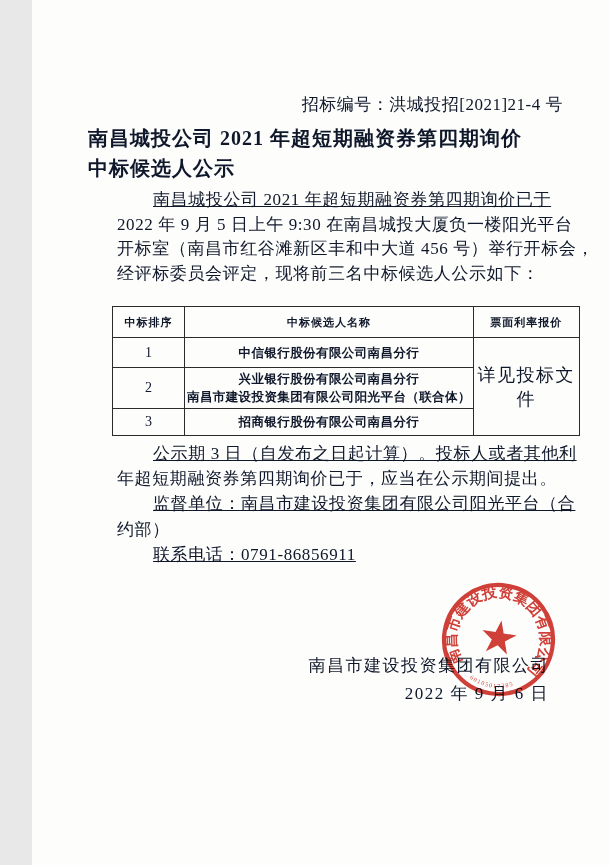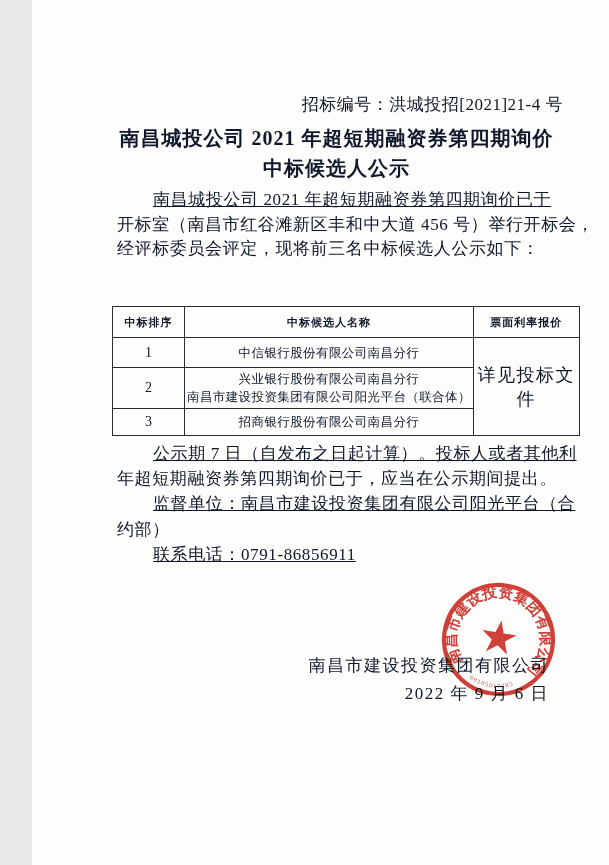--- a/index.html
+++ b/index.html
@@ -14,21 +14,21 @@
   }
   .line { white-space:nowrap; }
 
   
   .doc-number {
     position:absolute; top:93px; left:85px; width:446px;
     font-size:17px; letter-spacing:0.5px; text-align:right;
   }
   .doc-title {
     position:absolute; top:123px; left:56px; width:497px;
-    text-align:center; font-weight:bold;
+    font-weight:bold;
     font-size:20px; line-height:30px; letter-spacing:1px;
   }
 
   
   .intro {
     position:absolute; top:188px; left:85px; width:450px;
     font-size:17px; line-height:24.7px; letter-spacing:0.6px;
   }
   .para .line:first-child, .intro .line:first-child { text-indent:36px;text-decoration:underline; }
 
@@ -42,21 +42,21 @@
   }
   table.bid-table th {
     font-size:11px; font-weight:bold; letter-spacing:1px;
     height:30px;
   }
   .col-rank  { width:72px; }
   .col-name  { width:262px; }
   .col-price { width:106px; }
   td.cell-rank { font-size:14px; }
   td.cell-name { font-size:12.5px; letter-spacing:0.4px; }
-  td.cell-name .nline { line-height:18px; white-space:nowrap; }
+  td.cell-name .nline { line-height:18px; white-space:nowrap;font-weight:bold; }
   td.cell-price { font-size:18px; letter-spacing:1.5px; }
   tr.row-1 { height:30px; }
   tr.row-2 { height:41px; }
   tr.row-3 { height:27px; }
 
   
   .after-table {
     position:absolute; top:441px; left:85px; width:450px;
     font-size:17px; line-height:25.2px; letter-spacing:0.6px;
   }
@@ -85,20 +85,21 @@
 
   <div class="doc-number line">招标编号：洪城投招[2021]21-4 号</div>
 
   <div class="doc-title">
     <div class="line">南昌城投公司 2021 年超短期融资券第四期询价</div>
     <div class="line">中标候选人公示</div>
   </div>
 
   <div class="intro">
       <div class="line">南昌城投公司 2021 年超短期融资券第四期询价已于</div>
+      <div class="line">2022 年 9 月 5 日上午 9:30 在南昌城投大厦负一楼阳光平台</div>
       <div class="line">开标室（南昌市红谷滩新区丰和中大道 456 号）举行开标会，</div>
       <div class="line">经评标委员会评定，现将前三名中标候选人公示如下：</div>
     </div>
 
   <div class="bid-table-wrap">
     <table class="bid-table">
       <colgroup>
         <col class="col-rank">
           <col class="col-name">
           <col class="col-price">
@@ -130,21 +131,21 @@
             <td class="cell-name">
               <div class="nline">招商银行股份有限公司南昌分行</div>
             </td>
           </tr>
         </tbody>
     </table>
   </div>
 
   <div class="after-table">
     <div class="para">
-        <div class="line">公示期 7 日（自发布之日起计算）。投标人或者其他利</div>
+        <div class="line">公示期 3 日（自发布之日起计算）。投标人或者其他利</div>
         <div class="line">年超短期融资券第四期询价已于，应当在公示期间提出。</div>
       </div>
     <div class="para">
         <div class="line">监督单位：南昌市建设投资集团有限公司阳光平台（合</div>
         <div class="line">约部）</div>
       </div>
     <div class="para">
         <div class="line">联系电话：0791-86856911</div>
       </div>
   </div>

